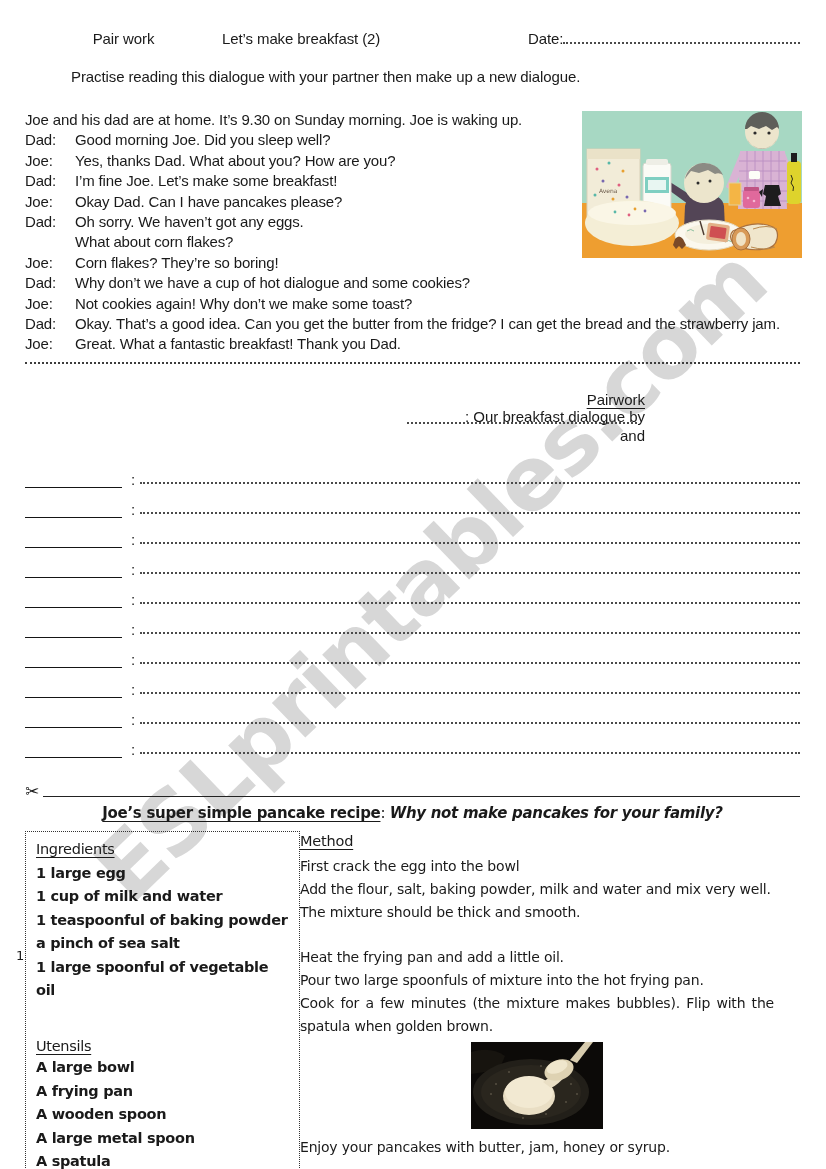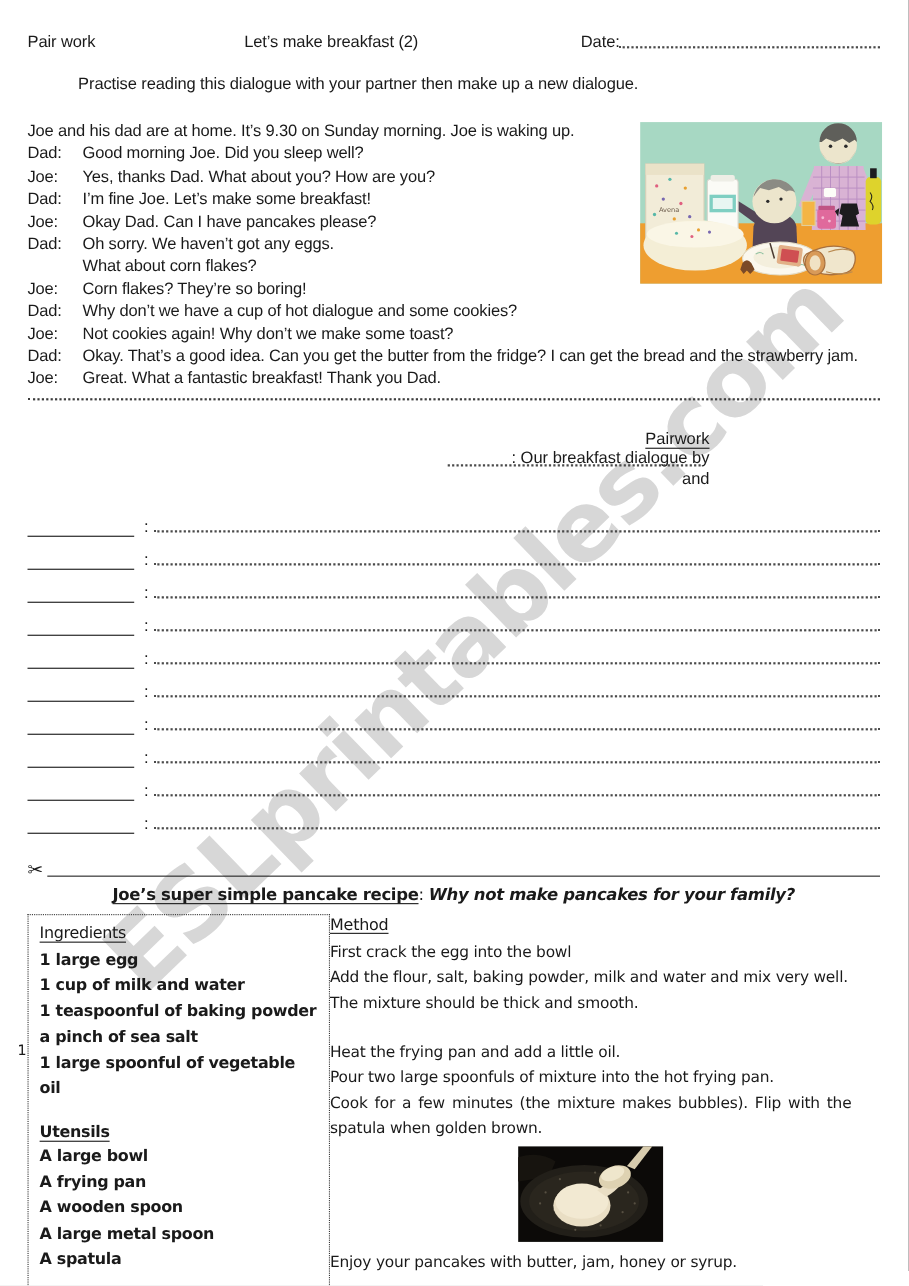--- a/index.html
+++ b/index.html
@@ -13,21 +13,21 @@
   .content { position:relative; z-index:1; }
   .watermark {
     position:absolute; left:430px; top:575px; z-index:0;
     transform:translate(-50%,-50%) rotate(-44deg);
     font-family:"DejaVu Sans", sans-serif; font-weight:bold;
     font-size:88px; letter-spacing:-2px; color:#bfbfbf; opacity:.62;
     white-space:nowrap;
   }
   .u { text-decoration:underline; text-underline-offset:3px; }
   
-  .header { display:flex; padding-top:30px; letter-spacing:-0.1px; }
+  .header { display:flex; padding-top:30px; letter-spacing:-0.1px;text-align:center; }
   .h-left { width:197px; }
   .h-date { margin-left:auto; width:272px; display:flex; align-items:flex-end; }
   .dotleader { border-bottom:2px dotted #4a4a4a; display:inline-block; }
   .h-date .dotleader { flex:1; transform:translateY(-3px); }
   .instruction { margin-top:21px; letter-spacing:-0.1px;margin-left:46px; }
   
   .dialogue { margin-top:25px; position:relative; }
   .intro { line-height:20.4px; letter-spacing:-0.15px; }
   .dline { display:flex; line-height:20.4px; letter-spacing:-0.15px; }
   .spk { width:50px; flex:0 0 50px; }
@@ -54,21 +54,21 @@
   .rt-main { font-weight:bold; }
   .rt-tag { font-weight:bold; font-style:italic; }
   .columns { margin-top:9px; display:flex; position:relative; }
   .ingredients-box {
     width:275px; flex:0 0 275px; min-height:347px;
     border:1.6px dotted #333; padding:9px 8px 8px 10px;
     font-size:14.5px; letter-spacing:-0.3px;
   }
   .ing-head { margin-bottom:5px; }
   .ing { font-weight:bold; line-height:23.4px; }
-  .ut-head { font-weight:bold; margin-top:20px; margin-bottom:2px; }
+  .ut-head { font-weight:normal; margin-top:36px; margin-bottom:2px; }
   .stray-one { position:absolute; left:-9px; top:117px; font-size:13px; }
   .method-col { width:474px; font-size:14px; letter-spacing:-0.2px; }
   .method-col .m-head { margin-top:2px; margin-bottom:6px; font-size:14.5px; }
   .mline { line-height:23px; }
   .mline.just { text-align:justify; }
   .mgap { height:22px; }
   .pan-wrap { margin-top:4px; text-align:center; }
   .closing { line-height:23px; margin-top:4px; }
 </style>
 </head>

